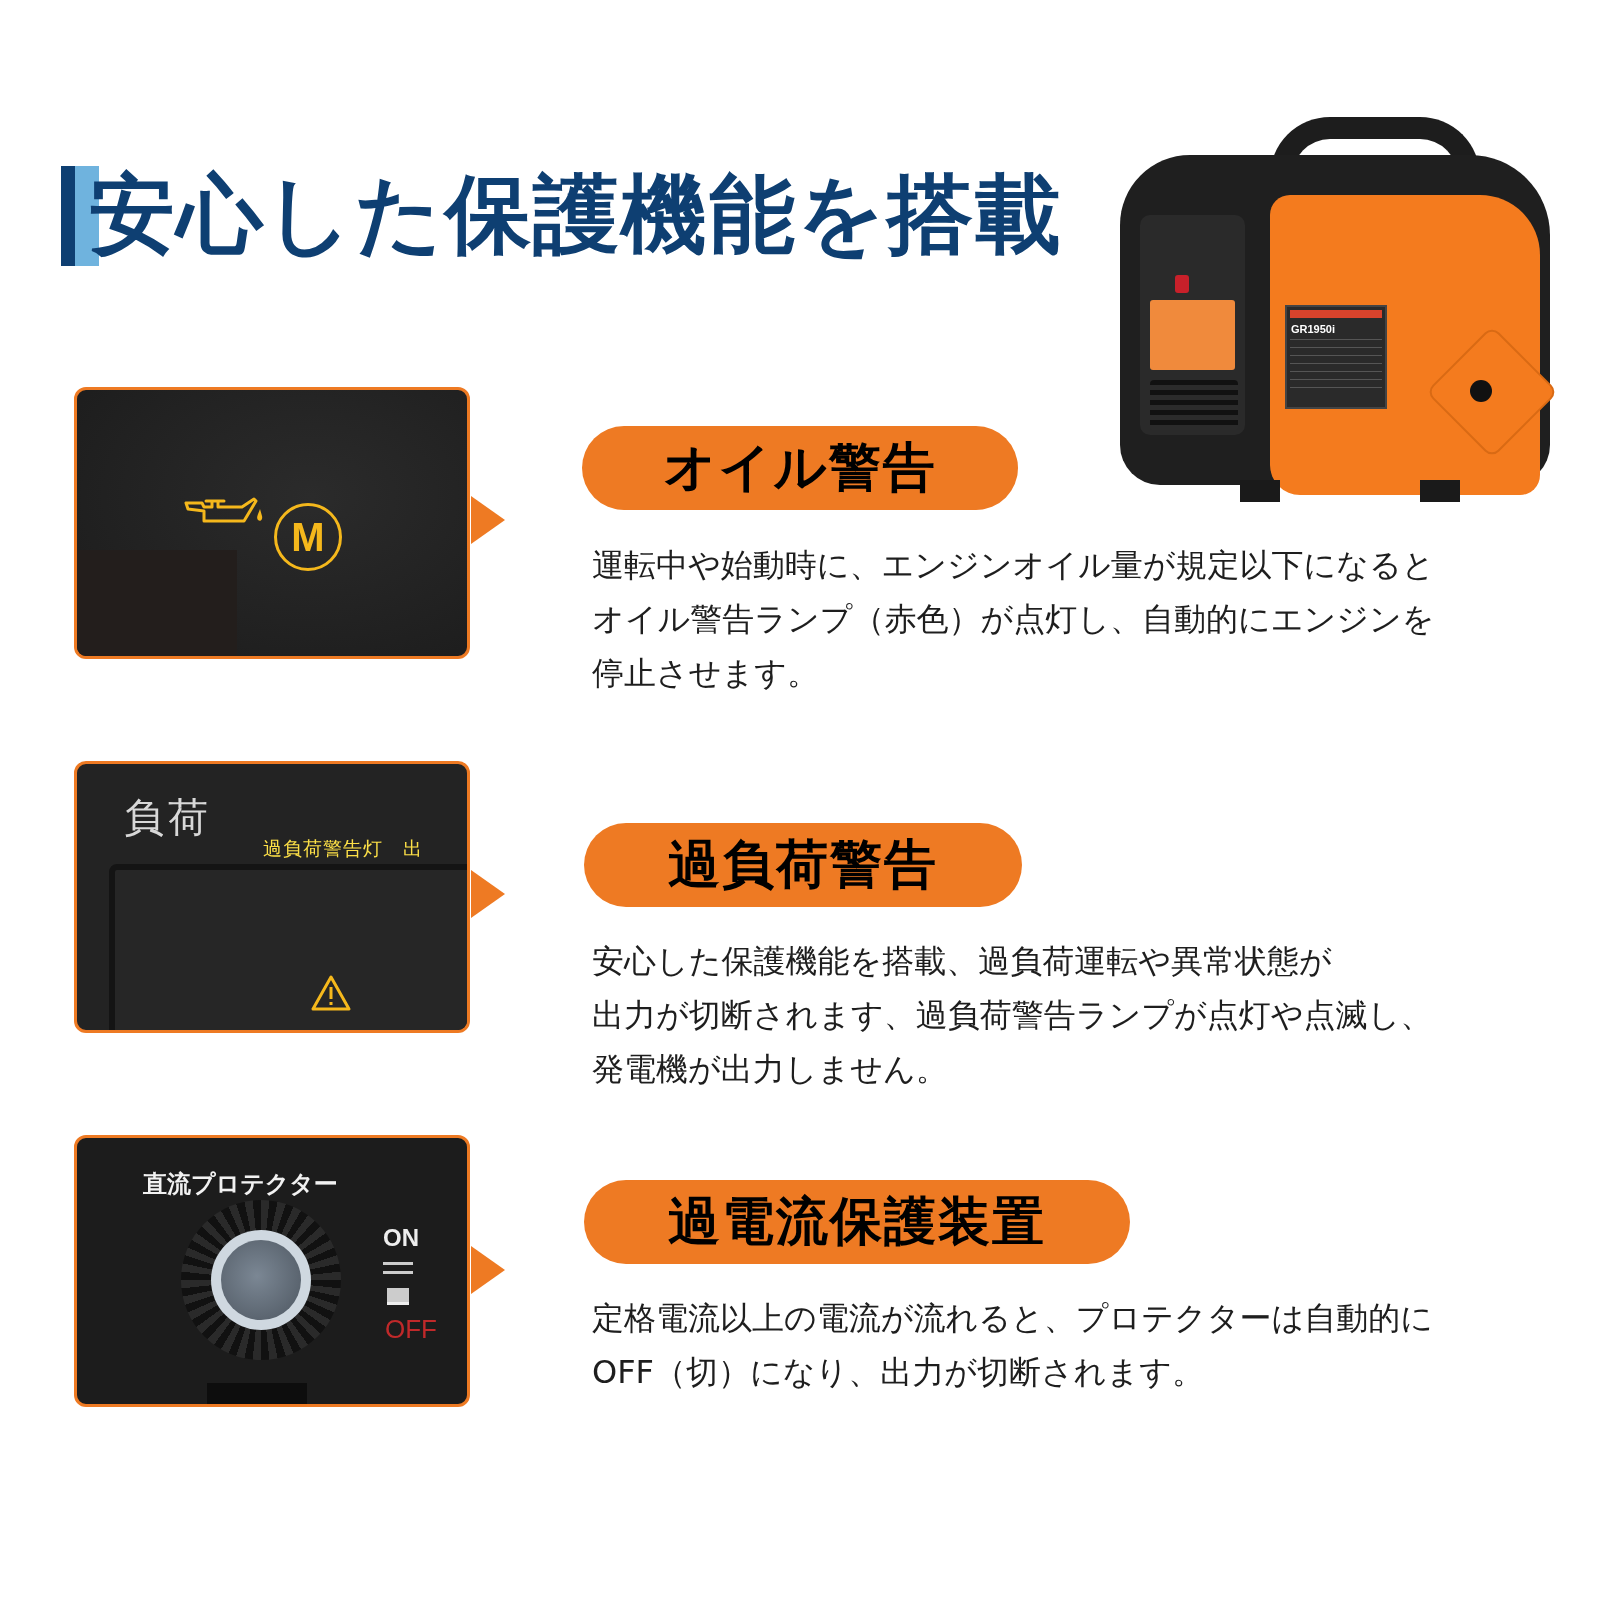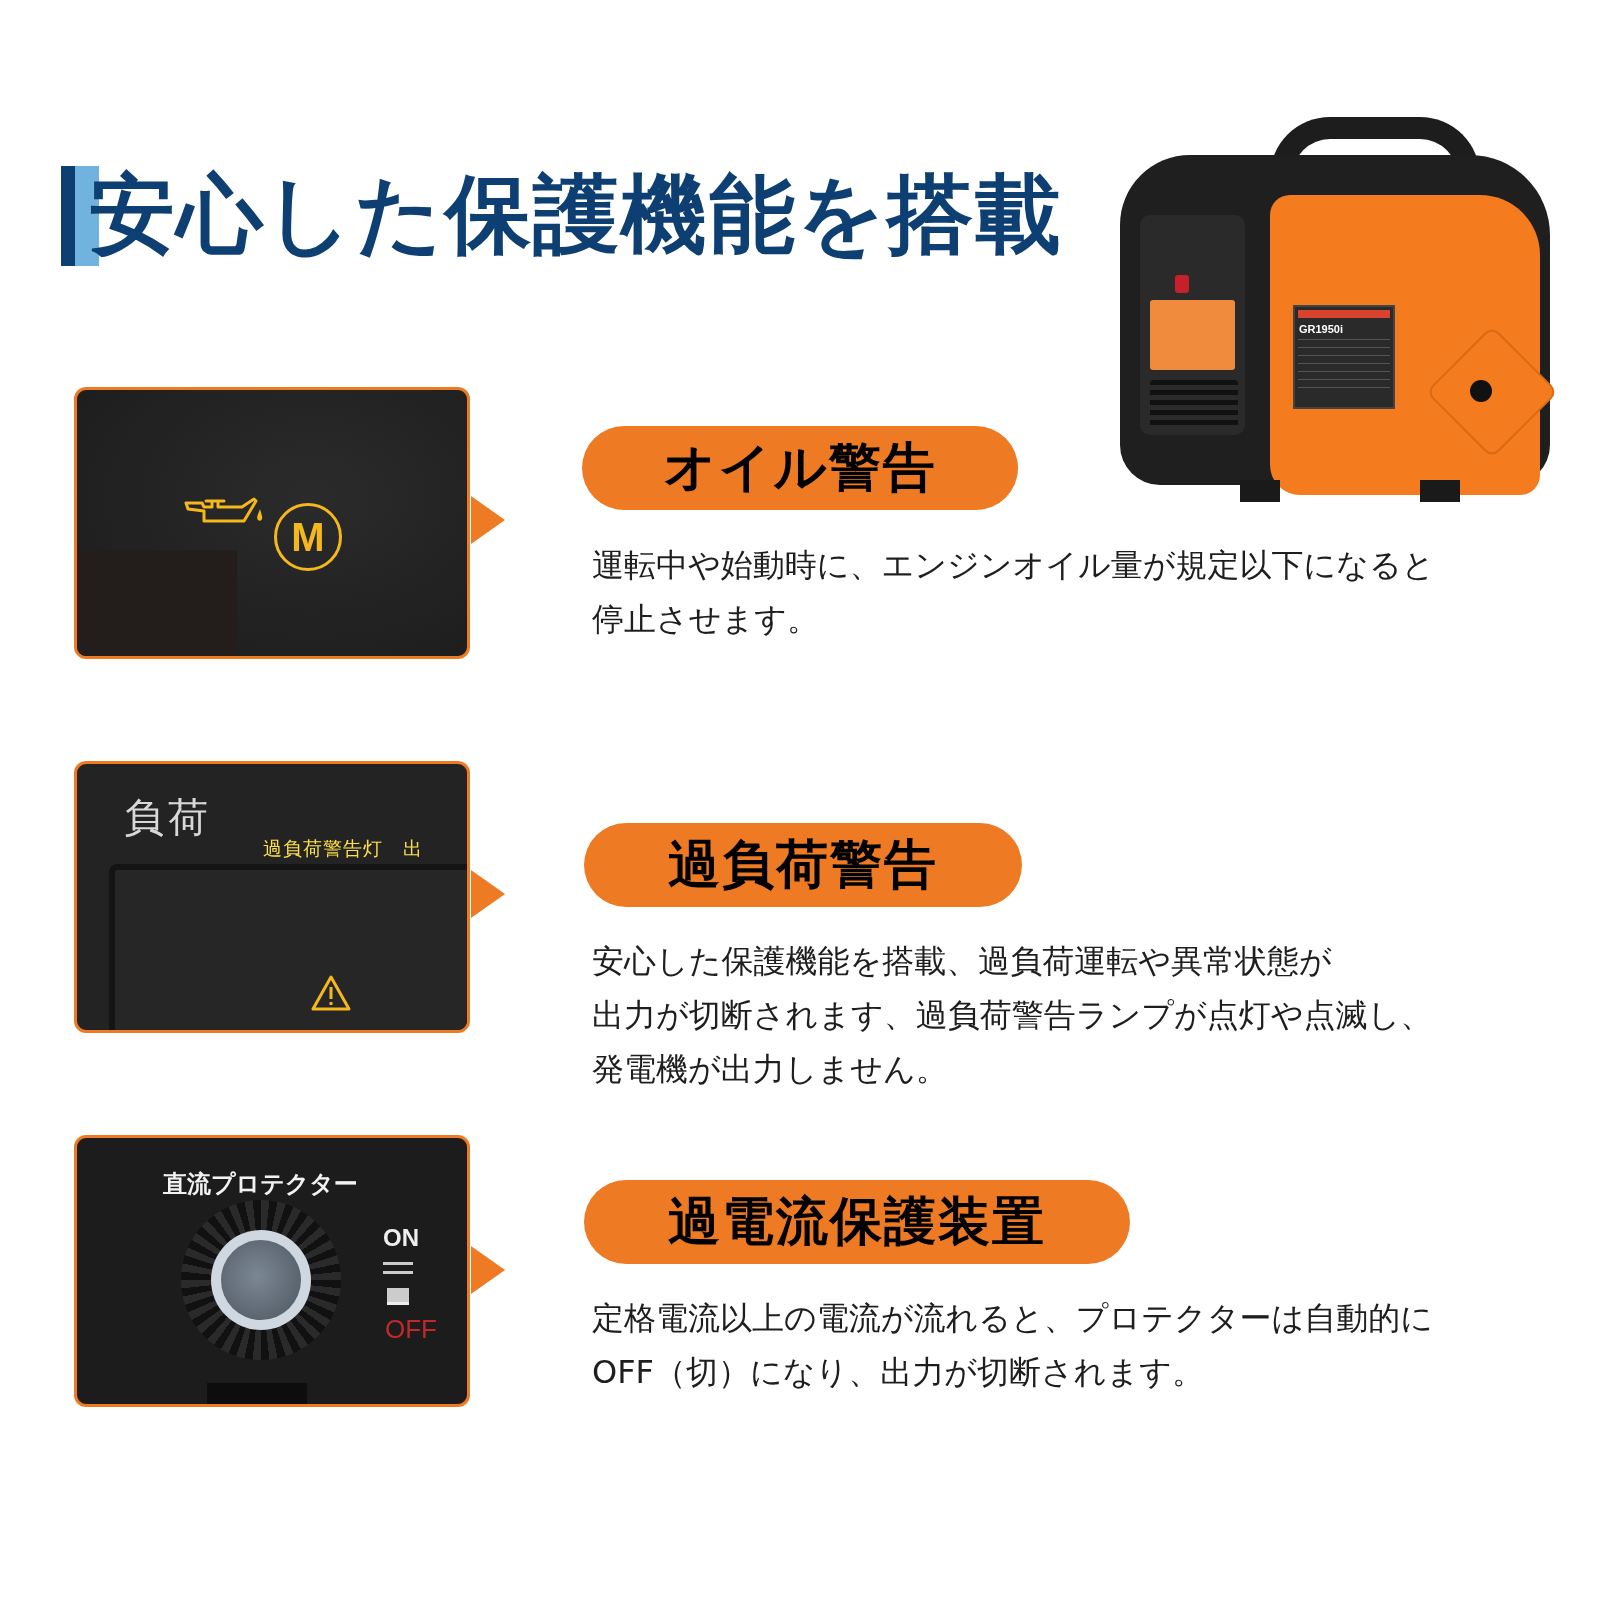--- a/index.html
+++ b/index.html
@@ -26,21 +26,21 @@
     background: #1f1f1f; border-radius: 70px 80px 40px 40px; }
   .gen-panel { position: absolute; left: 20px; top: 120px; width: 105px; height: 220px;
     background: #2a2a2a; border-radius: 10px; }
   .gen-panel-sticker { position: absolute; left: 10px; top: 85px; width: 85px; height: 70px; background: #f08a3c; border-radius: 3px; }
   .gen-red-knob { position: absolute; left: 35px; top: 60px; width: 14px; height: 18px; background: #c8202a; border-radius: 3px; }
   .gen-vent { position: absolute; left: 10px; top: 165px; width: 88px; height: 50px;
     background: repeating-linear-gradient(180deg, #111 0 5px, #2b2b2b 5px 10px); border-radius: 4px; }
   .gen-orange { position: absolute; left: 150px; top: 100px; width: 270px; height: 300px;
     background: #f47b1e; border-radius: 20px 60px 20px 30px; }
   .gen-label { position: absolute; left: 15px; top: 110px; width: 98px; height: 100px;
-    background: #2a2a2a; border: 2px solid #444; margin-left: 8px; }
+    background: #2a2a2a; border: 2px solid #444; }
   .gen-label-bar { height: 8px; background: #d9432c; margin: 3px; }
   .gen-label-model { color: #fff; font-family: "Liberation Sans", sans-serif; font-weight: bold; font-size: 11px; padding: 2px 4px; }
   .gen-label-grid { margin: 2px 3px; height: 50px;
     background: repeating-linear-gradient(180deg, #555 0 1px, transparent 1px 8px); }
   .gen-diamond { position: absolute; left: 175px; top: 150px; width: 90px; height: 90px;
     background: #f47b1e; border: 2px solid #d96a14; transform: rotate(45deg); border-radius: 10px; }
   .gen-hole { position: absolute; left: 200px; top: 185px; width: 22px; height: 22px; background: #111; border-radius: 50%; }
   .gen-foot { position: absolute; top: 385px; width: 40px; height: 22px; background: #1a1a1a; }
 
   
@@ -58,21 +58,21 @@
     display: flex; align-items: center; justify-content: center; }
 
   .card2 { top: 761px; background: #232323; }
   .load-big { position: absolute; left: 47px; top: 26px; color: #d8d8d8; font-size: 40px; letter-spacing: 4px; }
   .load-small { position: absolute; left: 186px; top: 50px; color: #fde047; font-size: 19px; letter-spacing: 1px; white-space: nowrap; margin-top: 22px; }
   .load-window { position: absolute; left: 32px; top: 100px; width: 400px; height: 200px;
     border: 6px solid #141414; border-radius: 8px; background: #262626; }
   .warn-tri { position: absolute; left: 233px; top: 210px; }
 
   .card3 { top: 1135px; background: #1c1c1c; }
-  .dc-label { position: absolute; left: 66px; top: 30px; color: #f2f2f2; font-size: 24px; white-space: nowrap; font-weight: bold; margin-left: 20px; }
+  .dc-label { position: absolute; left: 66px; top: 30px; color: #f2f2f2; font-size: 24px; white-space: nowrap; font-weight: bold; }
   .knob-outer { position: absolute; left: 104px; top: 62px; width: 160px; height: 160px; border-radius: 50%;
     background: repeating-conic-gradient(#2a2a2a 0 6deg, #111 6deg 12deg); }
   .knob-ring { position: absolute; left: 30px; top: 30px; width: 100px; height: 100px; border-radius: 50%;
     background: #cfd8e0; }
   .knob-center { position: absolute; left: 10px; top: 10px; width: 80px; height: 80px; border-radius: 50%;
     background: radial-gradient(circle at 45% 45%, #7b8794, #4d5660); }
   .on-label { position: absolute; left: 306px; top: 86px; color: #eee; font-family: "Liberation Sans", sans-serif; font-weight: bold; font-size: 24px; }
   .sw-on { position: absolute; left: 306px; top: 124px; width: 30px; height: 6px; border-top: 3px solid #ccc; border-bottom: 3px solid #ccc; }
   .sw-off { position: absolute; left: 310px; top: 150px; width: 22px; height: 14px; background: #ccc; border-bottom: 3px solid #eee; }
   .off-label { position: absolute; left: 308px; top: 176px; color: #c0292a; font-family: "Liberation Sans", sans-serif; font-weight: normal; font-size: 26px; }
@@ -129,20 +129,21 @@
       <path d="M4 8 L20 8 L22 12 L30 12 L30 6 L24 6 L42 6 L36 6 L36 12 L60 12 L72 4 L74 6 L62 26 L22 26 L22 16 L6 14 Z"></path>
     </g>
     <path d="M78 14 C76 20 74 22 76 25 C78 27 81 25 80 21 Z" fill="#f5b81c"></path>
   </svg>
   <div class="m-badge">M</div>
 </div>
 <div class="card-arrow" style="top:496px"></div>
 <div class="pill pill1">オイル警告</div>
 <div class="desc desc1">
   <div>運転中や始動時に、エンジンオイル量が規定以下になると</div>
+  <div>オイル警告ランプ（赤色）が点灯し、自動的にエンジンを</div>
   <div>停止させます。</div>
 </div>
 
 <div class="card card2">
   <div class="load-big">負荷</div>
   <div class="load-small">過負荷警告灯　出</div>
   <div class="load-window"></div>
   <svg class="warn-tri" width="42" height="38" viewBox="0 0 42 38">
     <path d="M21 3 L39 35 L3 35 Z" fill="none" stroke="#f5b81c" stroke-width="3" stroke-linejoin="round"></path>
     <rect x="19.5" y="13" width="3" height="12" fill="#f5b81c"></rect>

